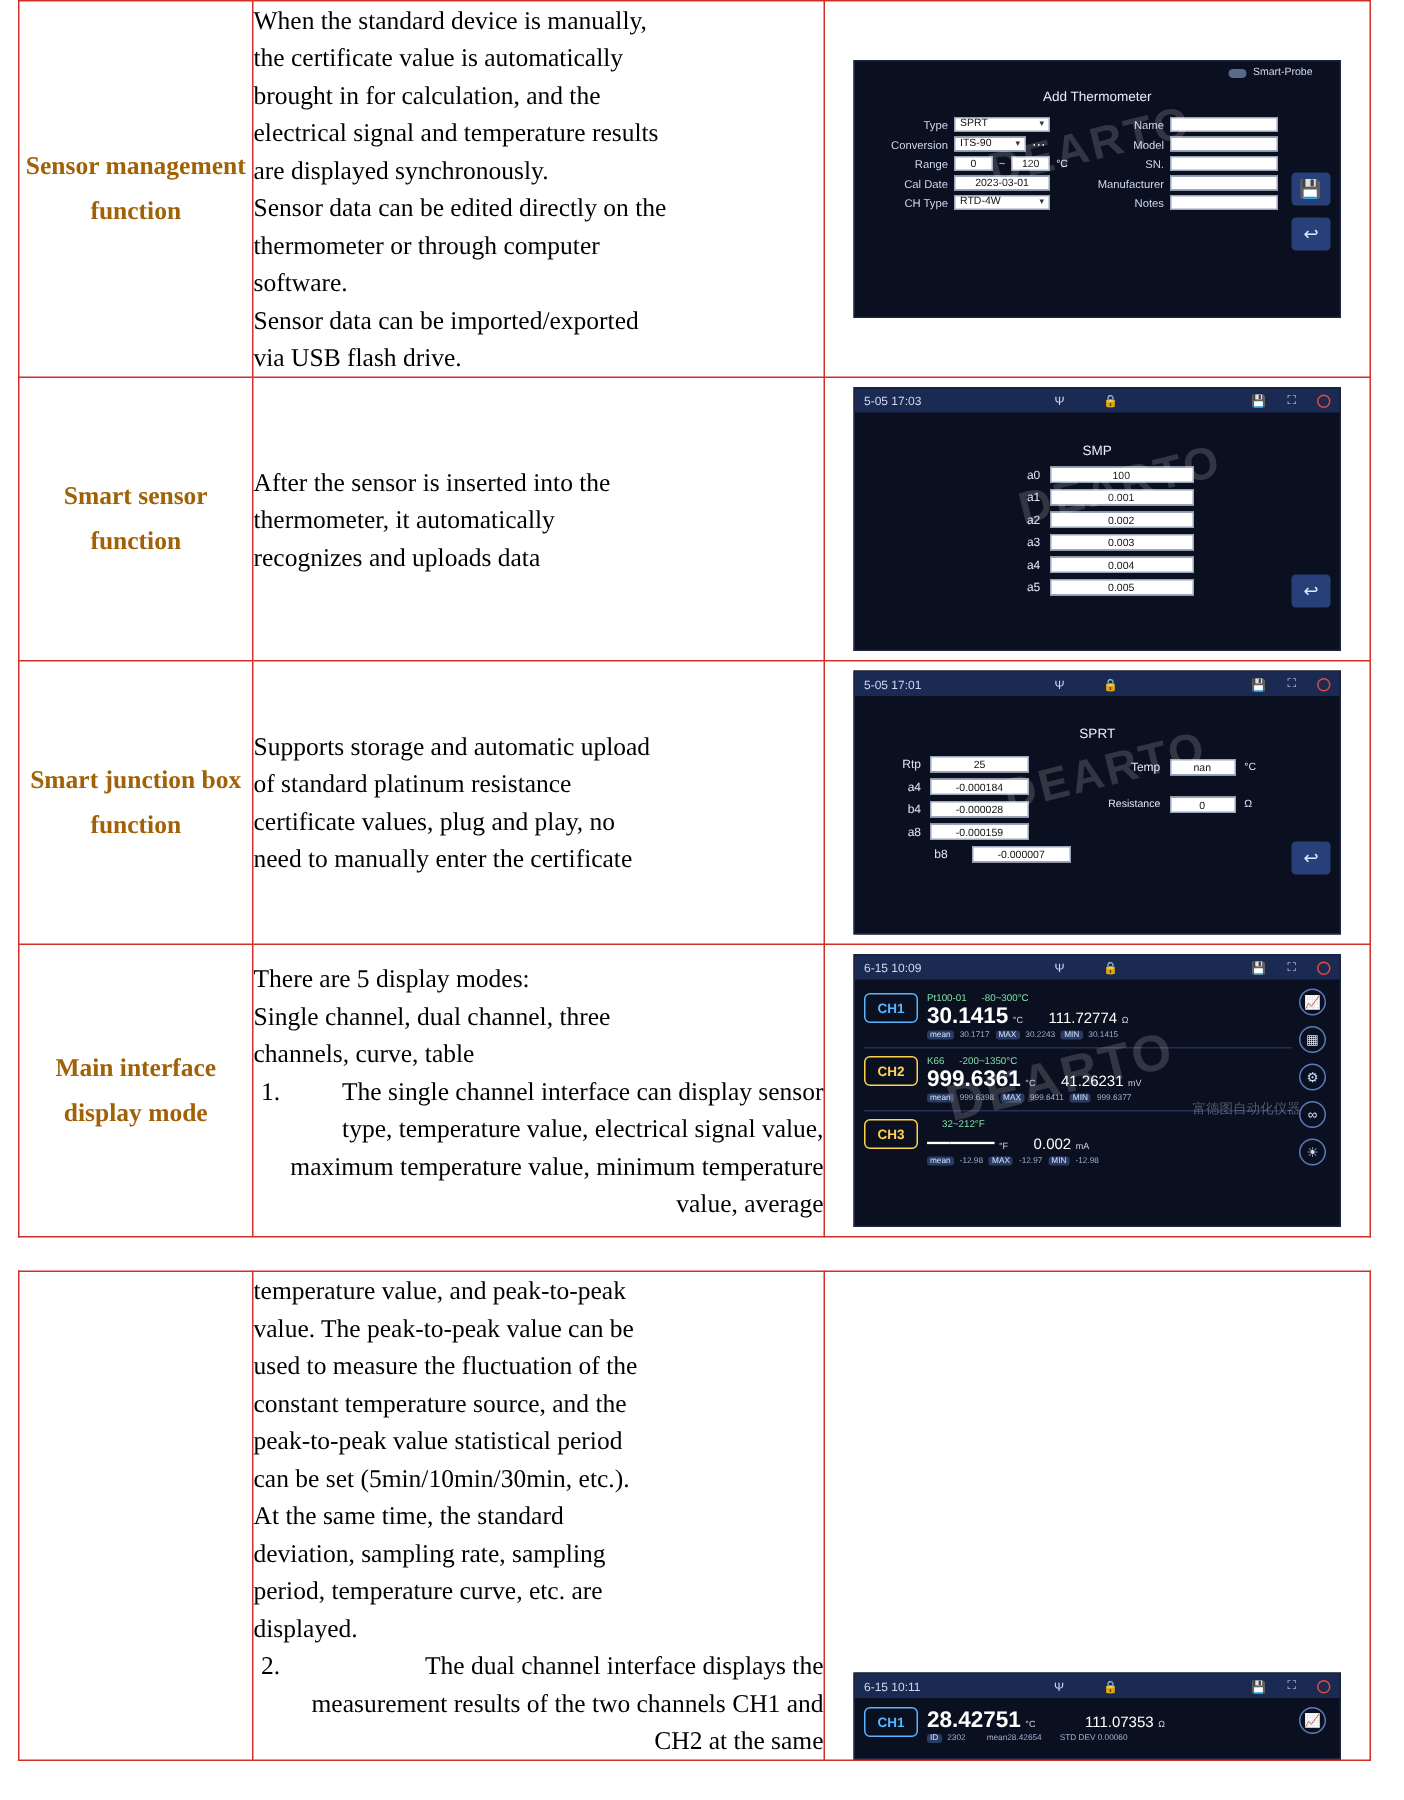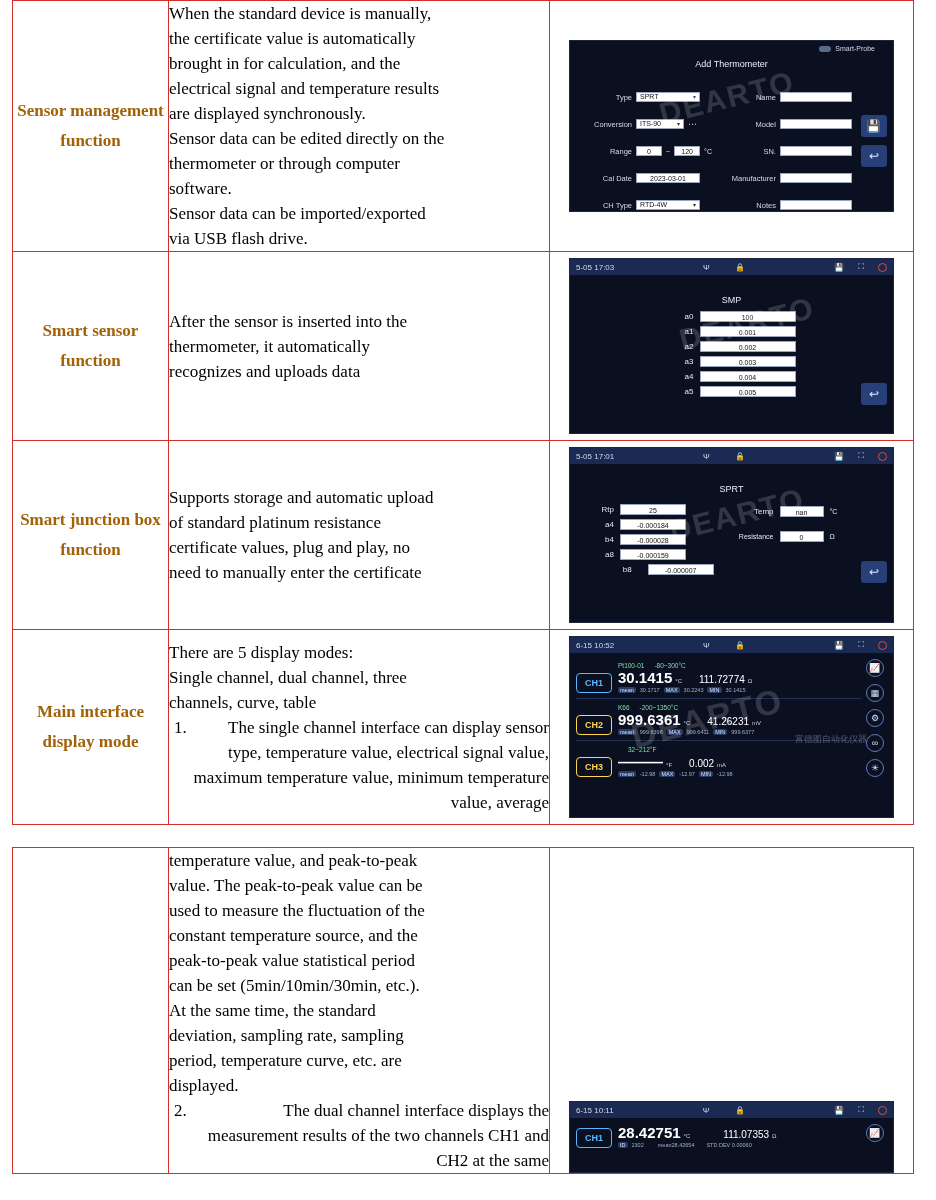--- a/index.html
+++ b/index.html
@@ -22,41 +22,41 @@
         padding:0 6px;font-size:8px;color:#cfd8ee;}
   .sbar .mid{display:flex;gap:26px;align-items:center;}
   .sbar .rt{display:flex;gap:14px;align-items:center;}
   .pwr{width:9px;height:9px;border-radius:50%;border:1.6px solid #e04a3a;box-sizing:border-box;}
 
   .body{position:relative;padding:6px 8px 10px 8px;}
   .title{text-align:center;font-size:9px;color:#e8edf8;margin:14px 0 6px;}
   .wm{position:absolute;font-family:"Liberation Sans", sans-serif;color:rgba(255,255,255,.16);
       font-size:30px;font-weight:bold;letter-spacing:2px;transform:rotate(-14deg);pointer-events:none;}
 
-  .frow{display:flex;align-items:center;margin:17px 0;font-size:7.5px;gap:4px;}
+  .frow{display:flex;align-items:center;margin:3px 0;font-size:7.5px;gap:4px;}
   .flabel{width:54px;text-align:right;color:#cfd8ee;font-size:7.5px;}
   .fbox{background:#fff;color:#111;height:10px;line-height:10px;font-size:7px;padding:0 3px;
         border:1px solid #9aa6bd;box-sizing:border-box;}
   .fbox.sel{display:flex;justify-content:space-between;align-items:center;}
   .caret{font-size:6px;color:#333;}
 
   .sidebtn{position:absolute;right:6px;width:26px;height:22px;background:#27407a;border-radius:3px;
            display:flex;align-items:center;justify-content:center;color:#dbe6ff;font-size:12px;}
 
   
   .rowline{display:flex;align-items:center;justify-content:center;gap:6px;margin:4px 0;}
   .rl{width:26px;text-align:right;font-size:8px;color:#dfe6f5;}
   .rv{width:96px;height:11px;line-height:11px;background:#fff;color:#111;font-size:7px;text-align:center;
       border:1px solid #9aa6bd;box-sizing:border-box;}
 
   
   .mi{display:flex;}
   .mi .left{flex:1;}
   .mi .right{width:28px;display:flex;flex-direction:column;align-items:center;gap:7px;padding-top:2px;}
-  .chblk{display:flex;align-items:flex-end;gap:6px;margin:5px 0;}
+  .chblk{display:flex;align-items:flex-start;gap:6px;margin:5px 0;}
   .chtag{width:34px;height:18px;border:1px solid #ffd34d;border-radius:4px;color:#ffd34d;font-size:9px;
          display:flex;align-items:center;justify-content:center;font-weight:bold;}
   .chtag.blue{border-color:#59b6ff;color:#59b6ff;}
   .chmain{flex:1;}
   .chtop{display:flex;gap:10px;font-size:6.5px;color:#7fe0a8;align-items:center;}
   .chbig{display:flex;align-items:baseline;gap:3px;}
   .big{font-size:15px;font-weight:bold;color:#fff;}
   .unit{font-size:6px;color:#c7d2e8;}
   .big2{font-size:10px;color:#fff;}
   .statrow{display:flex;gap:4px;margin-top:1px;font-size:5.5px;color:#9fb0cf;align-items:center;}
@@ -306,21 +306,21 @@
         <p>There are 5 display modes:</p>
         <p>Single channel, dual channel, three</p>
         <p>channels, curve, table</p>
         <ol>
           <li>The single channel interface can display sensor type, temperature value, electrical signal value, maximum temperature value, minimum temperature value, average</li>
         </ol>
       </td>
       <td class="c3">
         <div class="screen" style="height:182px;">
           <div class="sbar">
-            <span>6-15 10:52</span>
+            <span>6-15 10:09</span>
             <span class="mid">
               <span>Ψ</span>
               <span>🔒</span>
             </span>
             <span class="rt">
               <span>💾</span>
               <span>⛶</span>
               <span class="pwr"></span>
             </span>
           </div>
@@ -434,21 +434,21 @@
         <p>can be set (5min/10min/30min, etc.).</p>
         <p>At the same time, the standard</p>
         <p>deviation, sampling rate, sampling</p>
         <p>period, temperature curve, etc. are</p>
         <p>displayed.</p>
         <ol start="2">
           <li>The dual channel interface displays the measurement results of the two channels CH1 and CH2 at the same</li>
         </ol>
       </td>
       <td class="c3" style="vertical-align:bottom;">
-        <div class="screen" style="height:72px;margin-bottom:0;">
+        <div class="screen" style="height:58px;margin-bottom:0;">
           <div class="sbar">
             <span>6-15 10:11</span>
             <span class="mid">
               <span>Ψ</span>
               <span>🔒</span>
             </span>
             <span class="rt">
               <span>💾</span>
               <span>⛶</span>
               <span class="pwr"></span>

